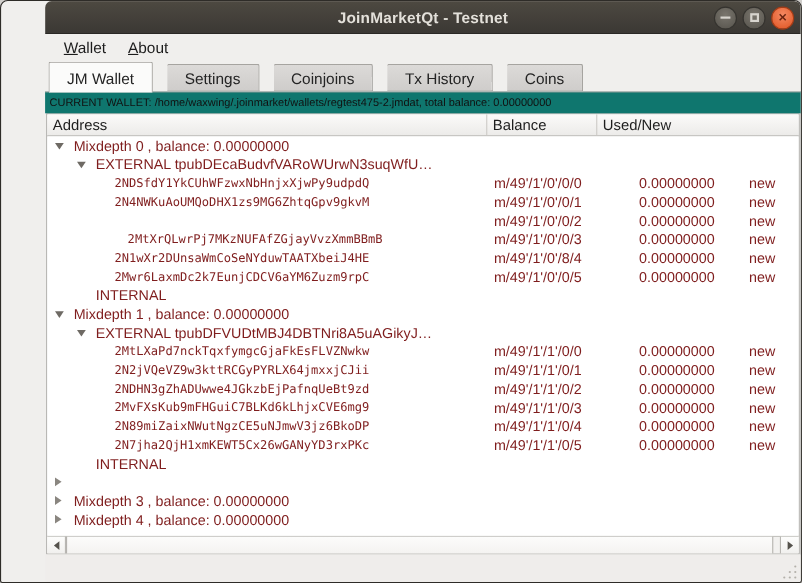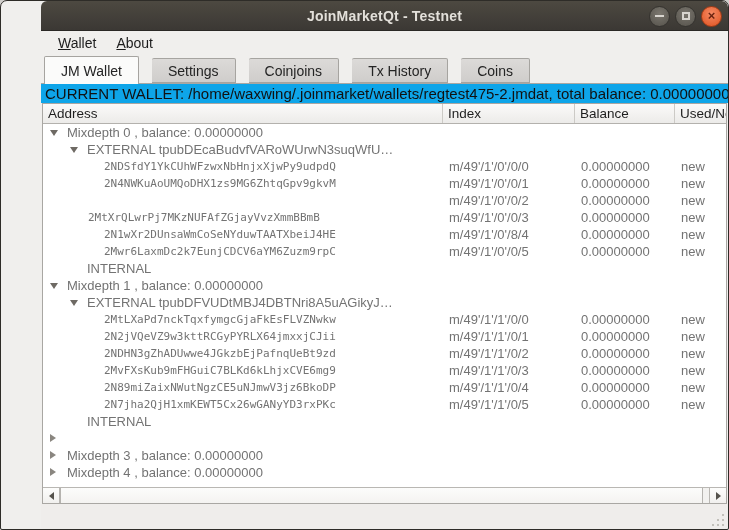--- a/index.html
+++ b/index.html
@@ -84,23 +84,23 @@
     height: 28px;
     border-left: 1px solid #a6a4a0;
     border-bottom: none;
     margin-bottom: -1px;
     z-index: 3;
   }
   .tab.active + .tab { border-left: none; }
   
   .banner {
     height: 20px; flex: 0 0 20px;
-    background: #0ea5e9;
+    background: #0f766e;
     border-top: 1px solid #a9a7a3;
-    font-size: 15px; color: #111;
+    font-size: 10px; color: #111;
     display: flex; align-items: center;
     padding-left: 4px;
     white-space: nowrap; overflow: hidden;
     position: relative; z-index: 1;
   }
   
   .treeframe {
     flex: 1 1 auto;
     margin: 0 1px;
     border: 1px solid #a9a7a3;
@@ -123,21 +123,21 @@
   }
   .th:last-child { border-right: none; flex: 1 1 auto; }
   .tree-body {
     flex: 1 1 auto;
     background: #fff;
     overflow: hidden;
     position: relative;
   }
   .trow {
     height: 17px; position: relative;
-    white-space: nowrap; font-size: 13px; color: #737373;
+    white-space: nowrap; font-size: 13px; color: #7f1d1d;
   }
   .trow span.cell { position: absolute; top: 0; line-height: 17px; }
   .c-index { left: 406px; }
   .c-bal   { left: 538px; }
   .c-used  { left: 638px; }
   .mono { font-family: "DejaVu Sans Mono", monospace; font-size: 11px; }
   .arrow { position: absolute; top: 4px; width: 0; height: 0; }
   .arrow.expanded {
     border-left: 4.5px solid transparent;
     border-right: 4.5px solid transparent;
@@ -219,21 +219,20 @@
       <div class="tab">Coinjoins</div>
       <div class="tab">Tx History</div>
       <div class="tab">Coins</div>
     </div>
 
   <div class="banner">CURRENT WALLET: /home/waxwing/.joinmarket/wallets/regtest475-2.jmdat, total balance: 0.00000000</div>
 
   <div class="treeframe">
     <div class="tree-header" id="treeheader">
         <div class="th" style="flex: 0 0 400px;">Address</div>
-        <div class="th" style="flex: 0 0 132px;">Index</div>
         <div class="th" style="flex: 0 0 100px;">Balance</div>
         <div class="th">Used/New</div>
       </div>
     <div class="tree-body" id="treebody">
         <div class="trow">
           <i class="arrow expanded" style="left: 7px;"></i>
           <span class="cell " style="left: 24px;">Mixdepth 0 , balance: 0.00000000</span>
         </div>
         <div class="trow">
           <i class="arrow expanded" style="left: 27px;"></i>
@@ -250,21 +249,21 @@
           <span class="cell c-index">m/49'/1'/0'/0/1</span>
           <span class="cell c-bal">0.00000000</span>
           <span class="cell c-used">new</span>
         </div>
         <div class="trow">
           <span class="cell c-index">m/49'/1'/0'/0/2</span>
           <span class="cell c-bal">0.00000000</span>
           <span class="cell c-used">new</span>
         </div>
         <div class="trow">
-          <span class="cell mono" style="left: 45px;">2MtXrQLwrPj7MKzNUFAfZGjayVvzXmmBBmB</span>
+          <span class="cell mono" style="left: 73px;">2MtXrQLwrPj7MKzNUFAfZGjayVvzXmmBBmB</span>
           <span class="cell c-index">m/49'/1'/0'/0/3</span>
           <span class="cell c-bal">0.00000000</span>
           <span class="cell c-used">new</span>
         </div>
         <div class="trow">
           <span class="cell mono" style="left: 61px;">2N1wXr2DUnsaWmCoSeNYduwTAATXbeiJ4HE</span>
           <span class="cell c-index">m/49'/1'/0'/8/4</span>
           <span class="cell c-bal">0.00000000</span>
           <span class="cell c-used">new</span>
         </div>

